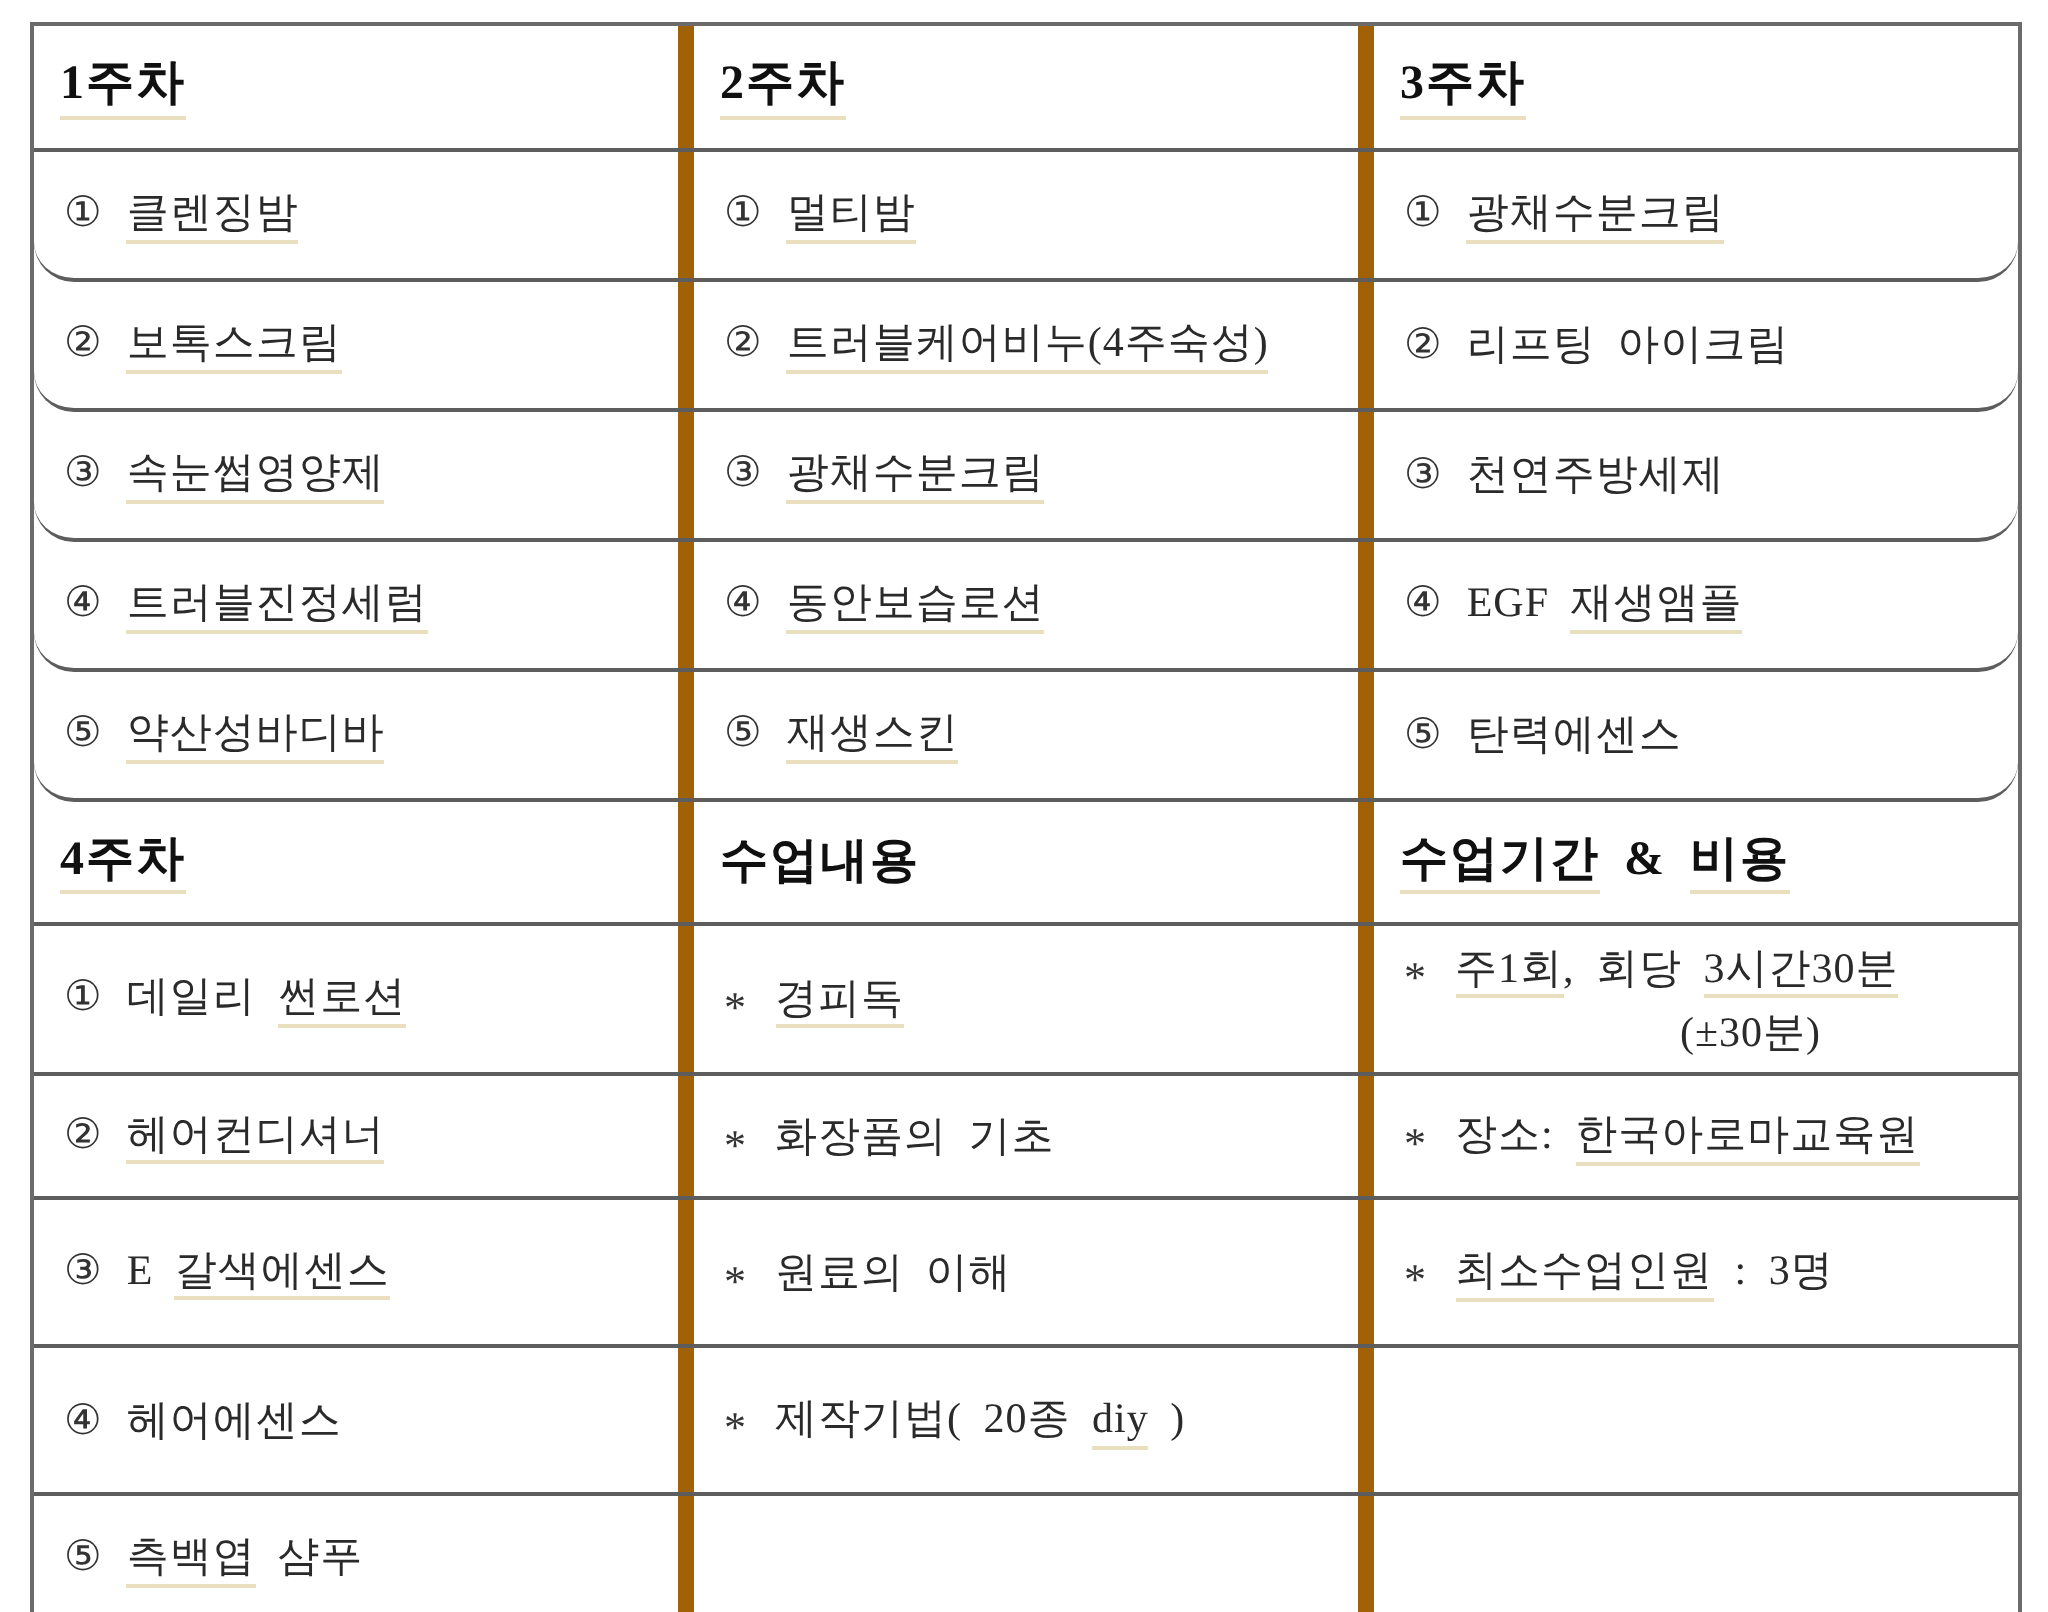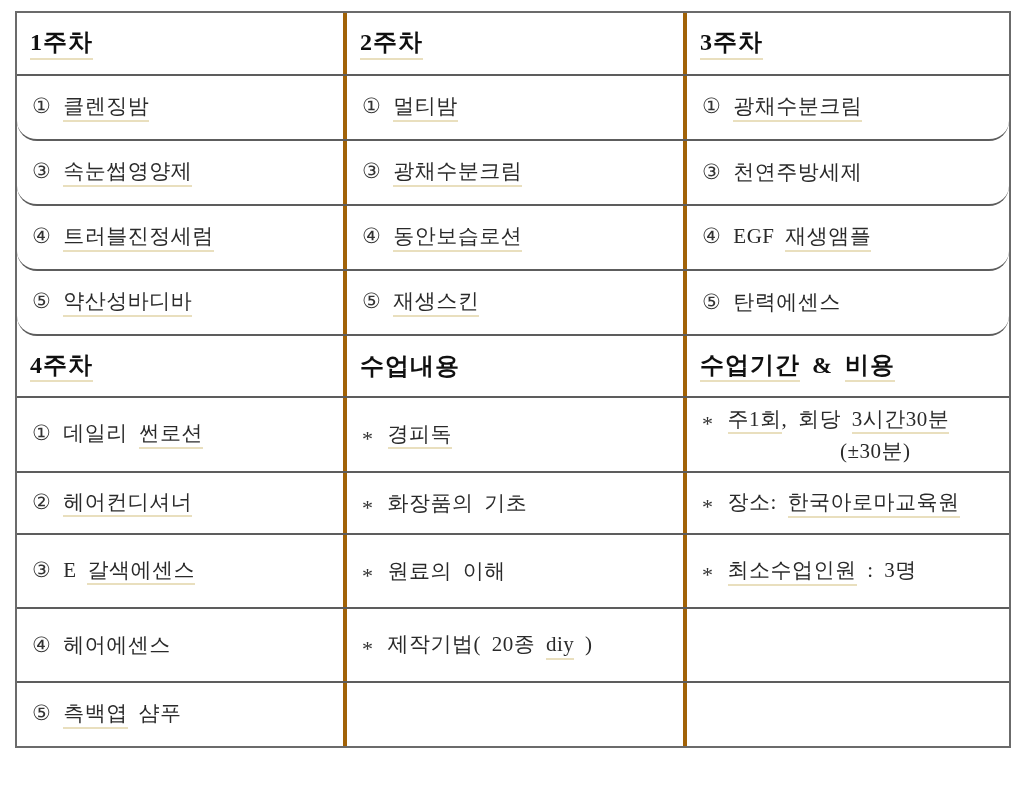--- a/index.html
+++ b/index.html
@@ -32,21 +32,21 @@
     border-bottom: 2px solid #5d5d5d;
     box-sizing: border-box;
   }
   .row:last-child { border-bottom: none; }
   .h63 { height: 63px; }
   .h65 { height: 65px; border-radius: 20px; }
   .h62 { height: 62px; }
   .h75 { height: 75px; }
   .h64 { height: 74px; }
   .cell {
-    border-right: 4px solid #a16207;
+    border-right: 8px solid #a16207;
     box-sizing: border-box;
     display: flex;
     flex-direction: column;
     justify-content: center;
     padding-left: 15px;
     padding-right: 6px;
     overflow: hidden;
   }
   .cell:last-child { border-right: none; }
   .line {
@@ -109,20 +109,31 @@
           <div class="line"><span class="marker">①</span><span class="u">클렌징밤</span></div>
         </div>
       <div class="cell">
           <div class="line"><span class="marker">①</span><span class="u">멀티밤</span></div>
         </div>
       <div class="cell">
           <div class="line"><span class="marker">①</span><span class="u">광채수분크림</span></div>
         </div>
     </div>
 
+    <div class="row h65">
+      <div class="cell">
+          <div class="line"><span class="marker">②</span><span class="u">보톡스크림</span></div>
+        </div>
+      <div class="cell">
+          <div class="line"><span class="marker">②</span><span class="u">트러블케어비누(4주숙성)</span></div>
+        </div>
+      <div class="cell">
+          <div class="line"><span class="marker">②</span><span>리프팅 아이크림</span></div>
+        </div>
+    </div>
 
     <div class="row h65">
       <div class="cell">
           <div class="line"><span class="marker">③</span><span class="u">속눈썹영양제</span></div>
         </div>
       <div class="cell">
           <div class="line"><span class="marker">③</span><span class="u">광채수분크림</span></div>
         </div>
       <div class="cell">
           <div class="line"><span class="marker">③</span><span>천연주방세제</span></div>

